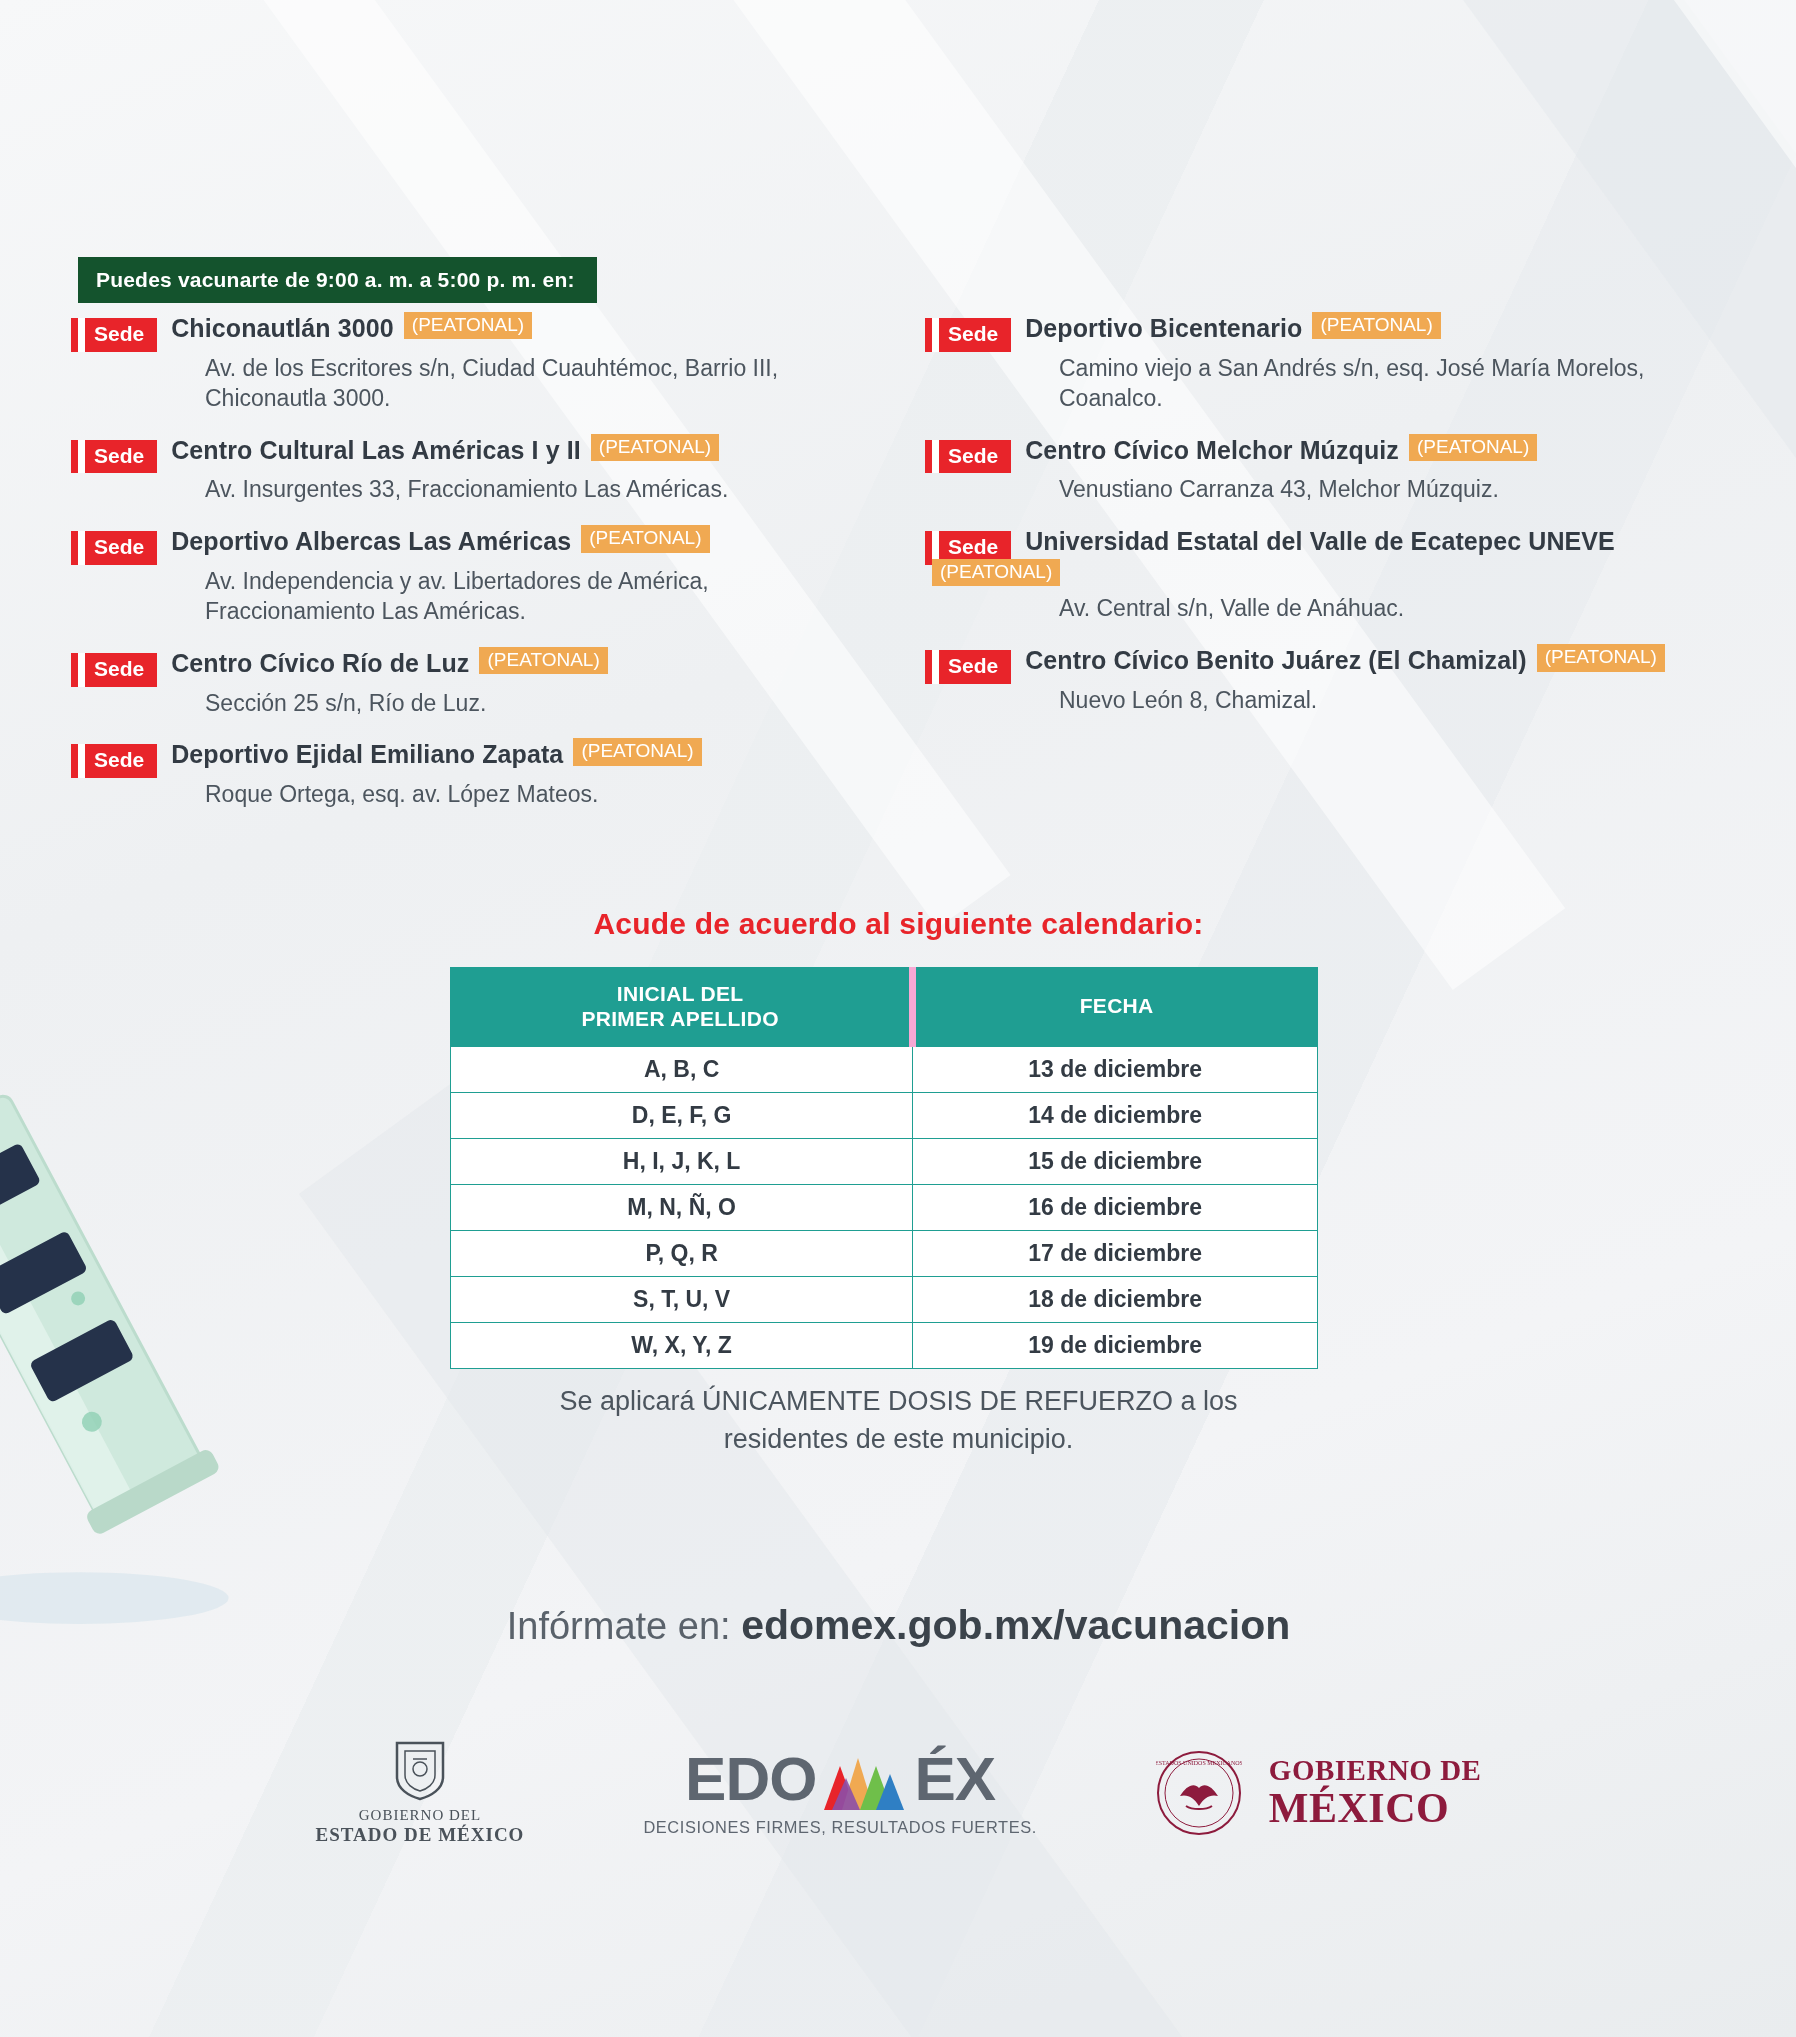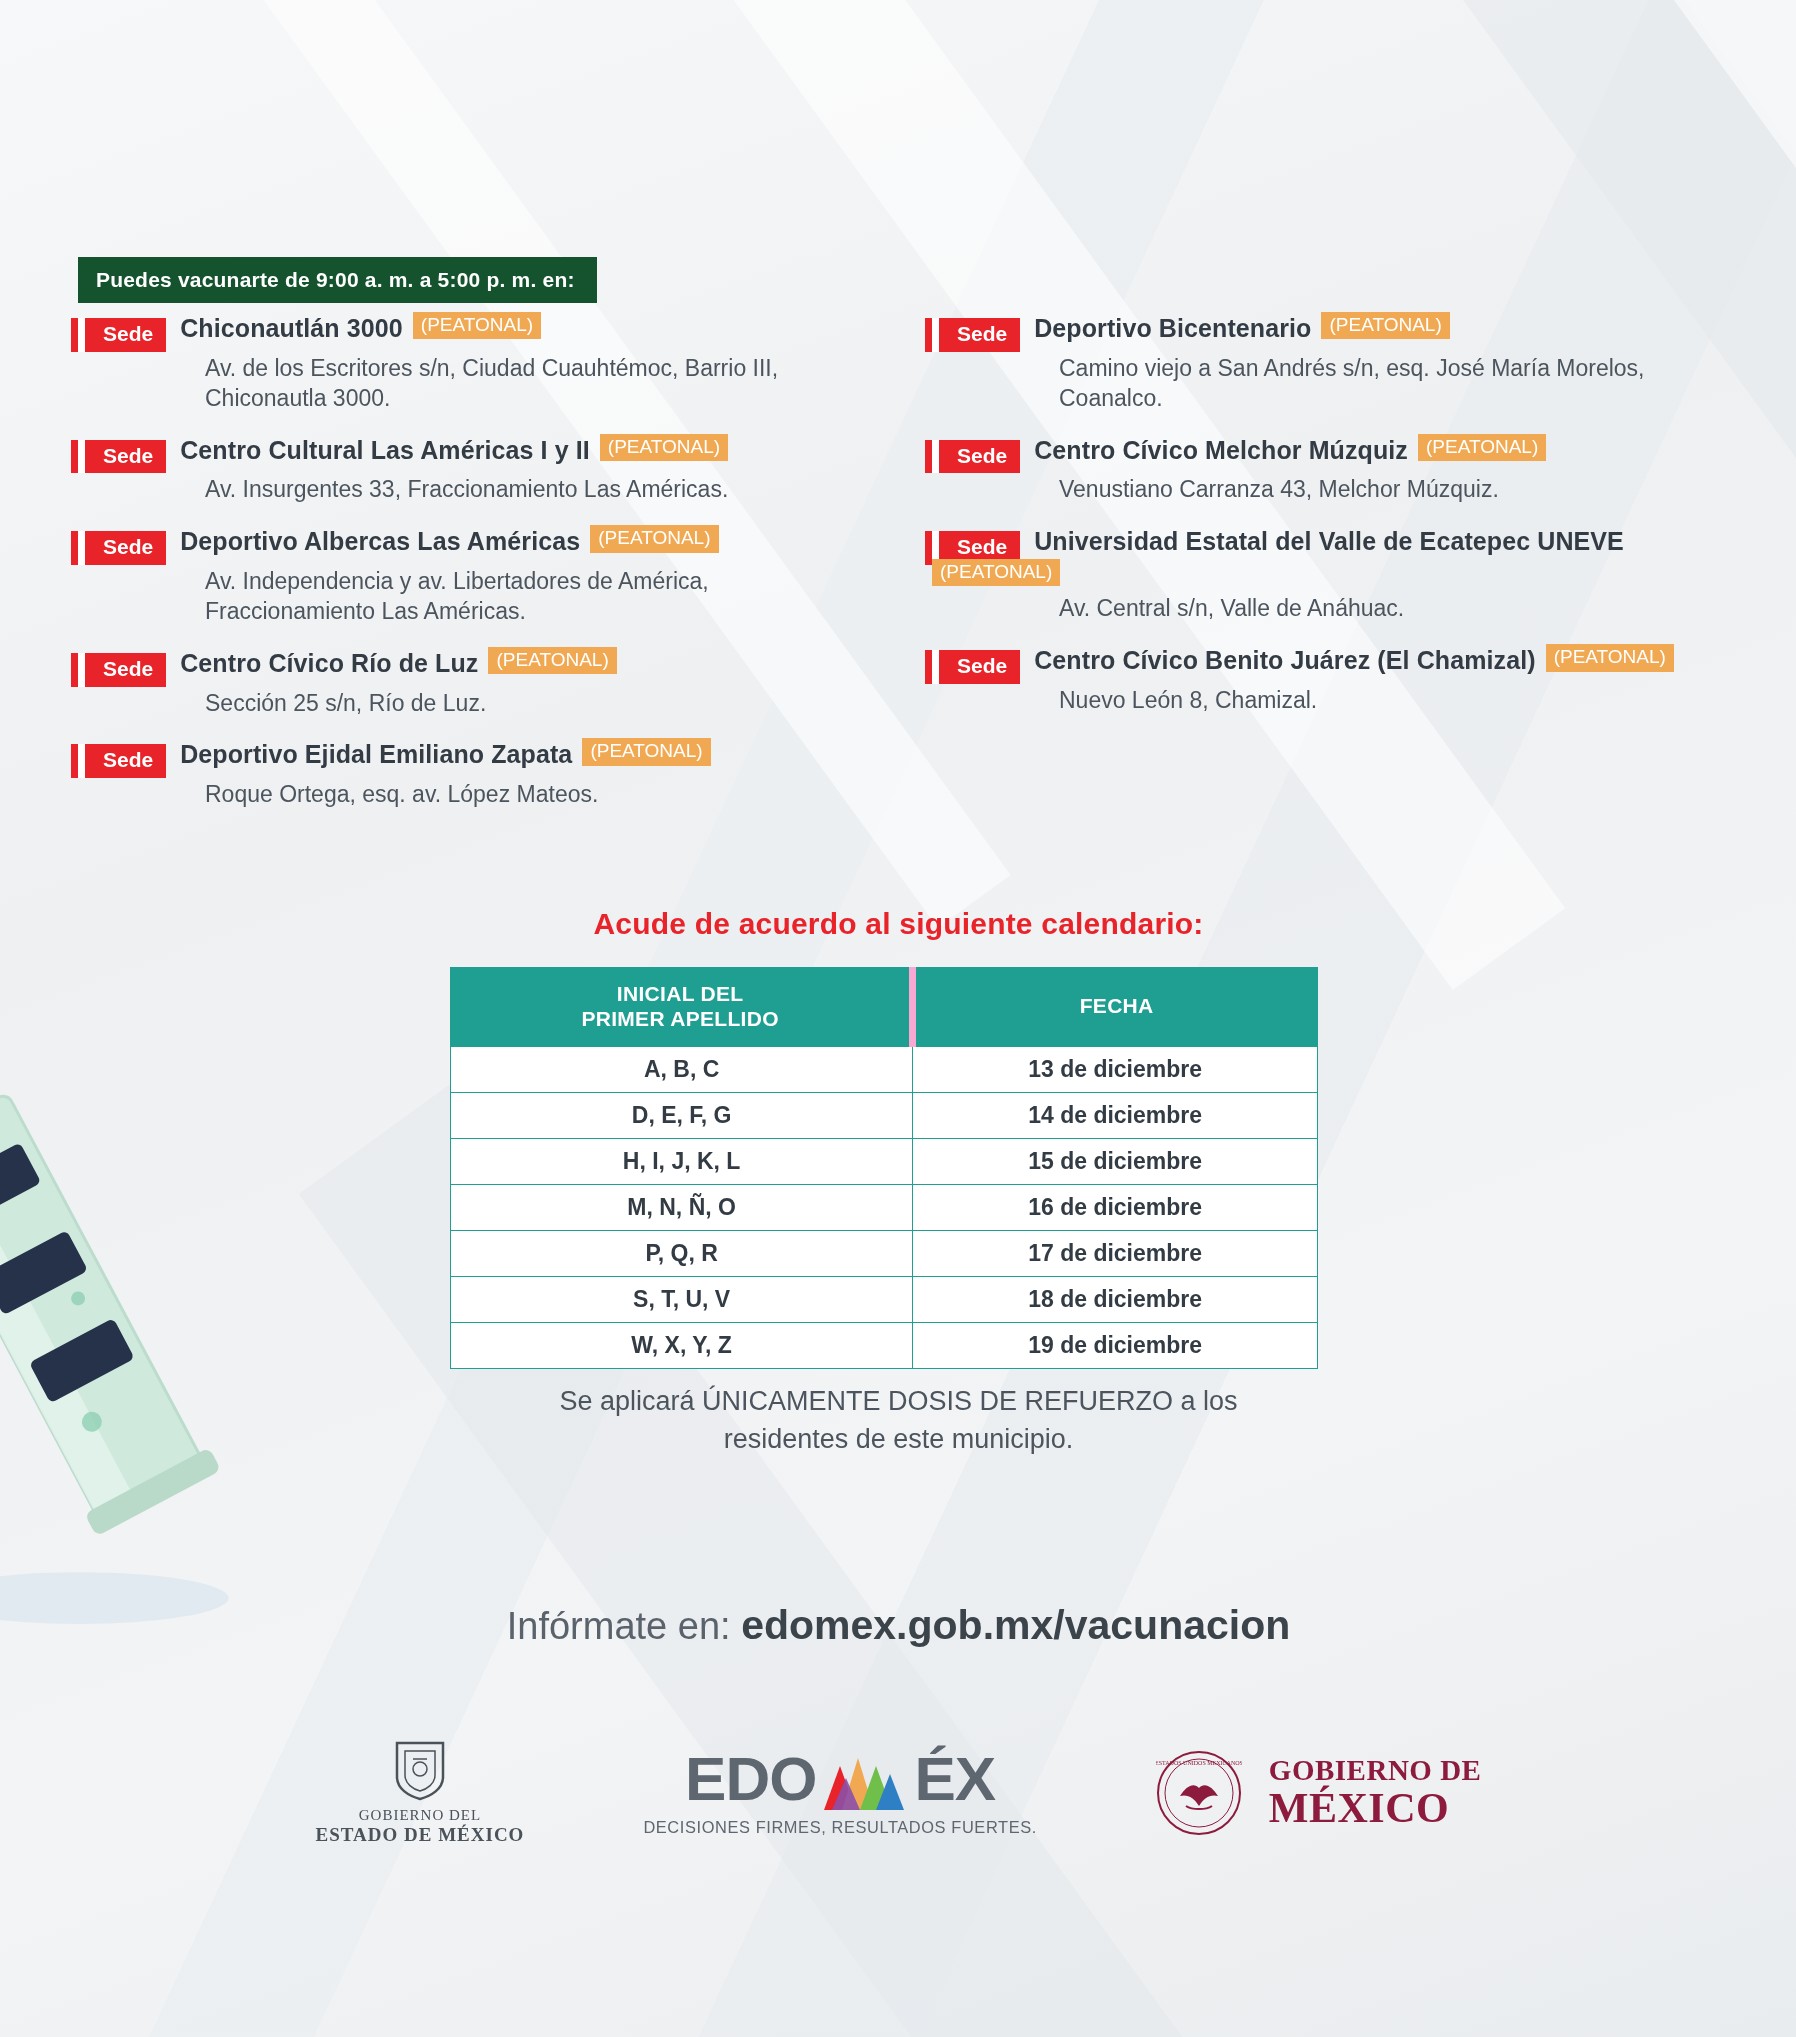--- a/index.html
+++ b/index.html
@@ -92,21 +92,21 @@
     gap: 0 10px;
     line-height: 1.18;
   }
   .sede-badge {
     display: inline-flex;
     align-items: center;
     background: #e8242a;
     color: #ffffff;
     font-weight: bold;
     font-size: 21px;
-    padding: 4px 13px 5px 18px;
+    padding: 4px 13px 5px 9px;
     border-left: 7px solid #ffffff;
     box-shadow: -7px 0 0 0 #e8242a;
     position: relative;
     top: 4px;
     margin-right: 4px;
   }
   .sede-badge::before {
     content: "";
     position: absolute;
     left: -7px;

